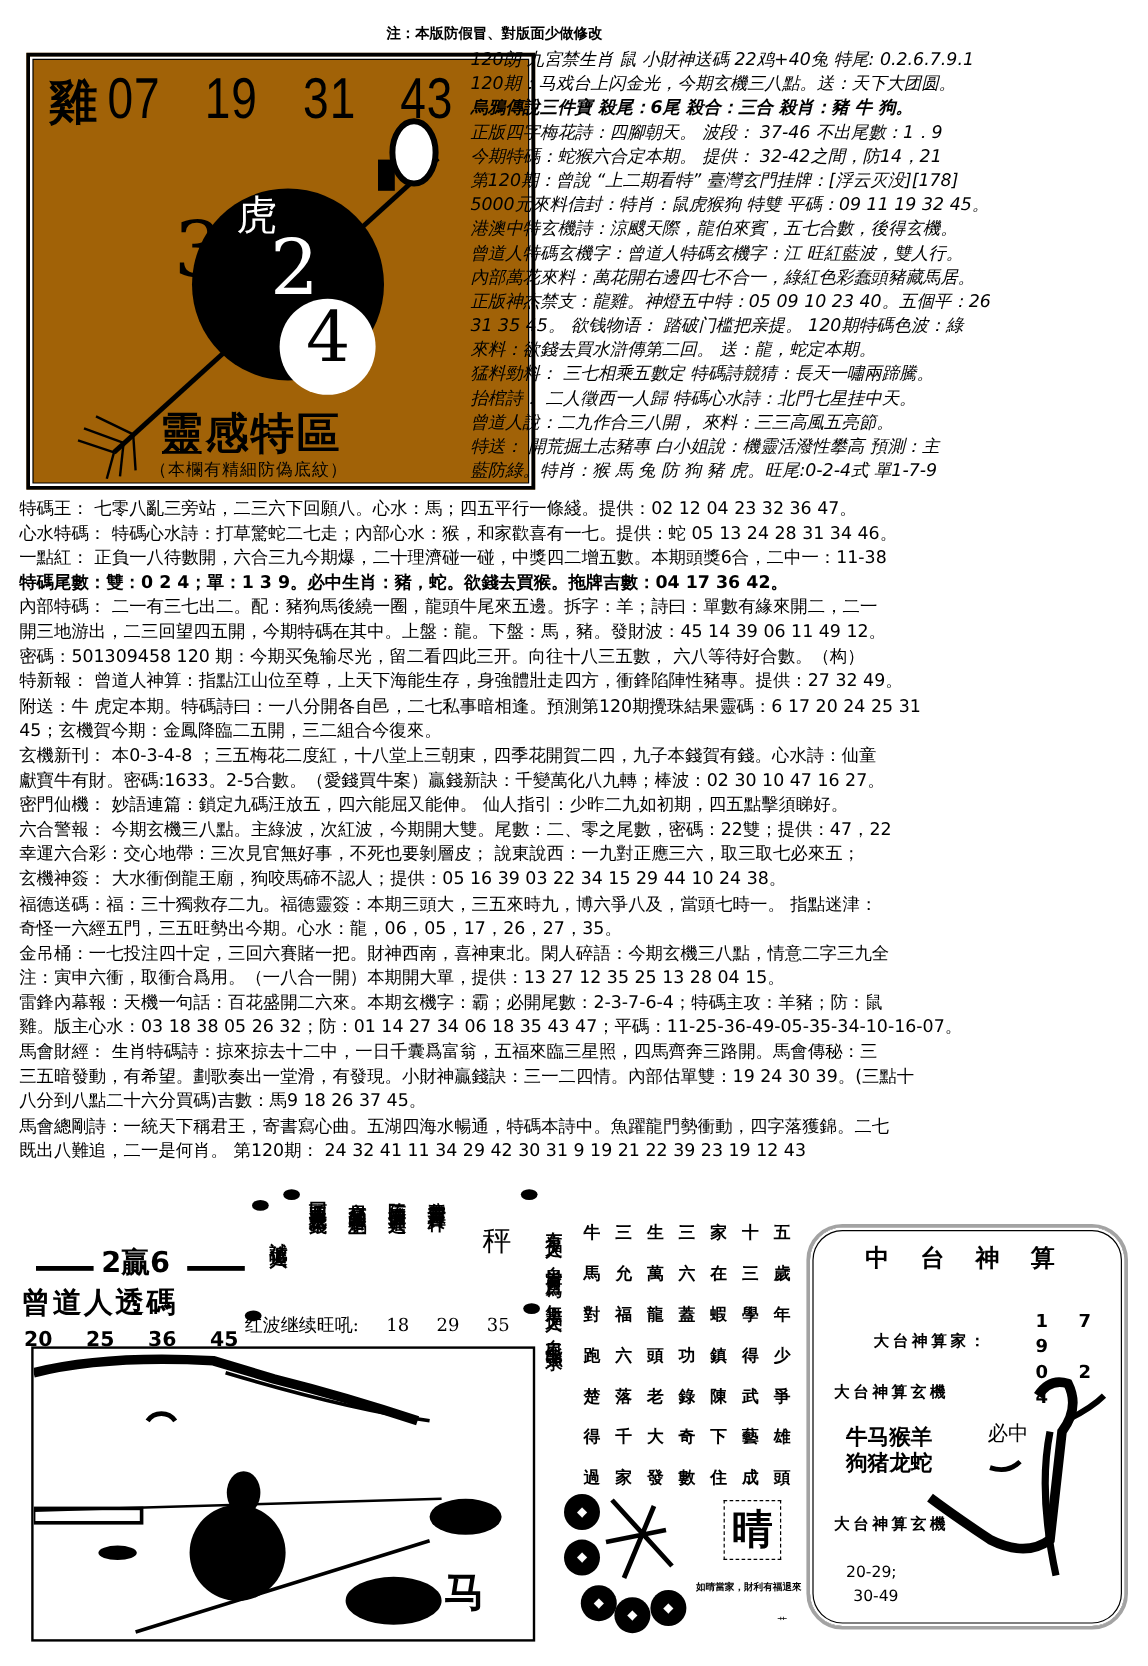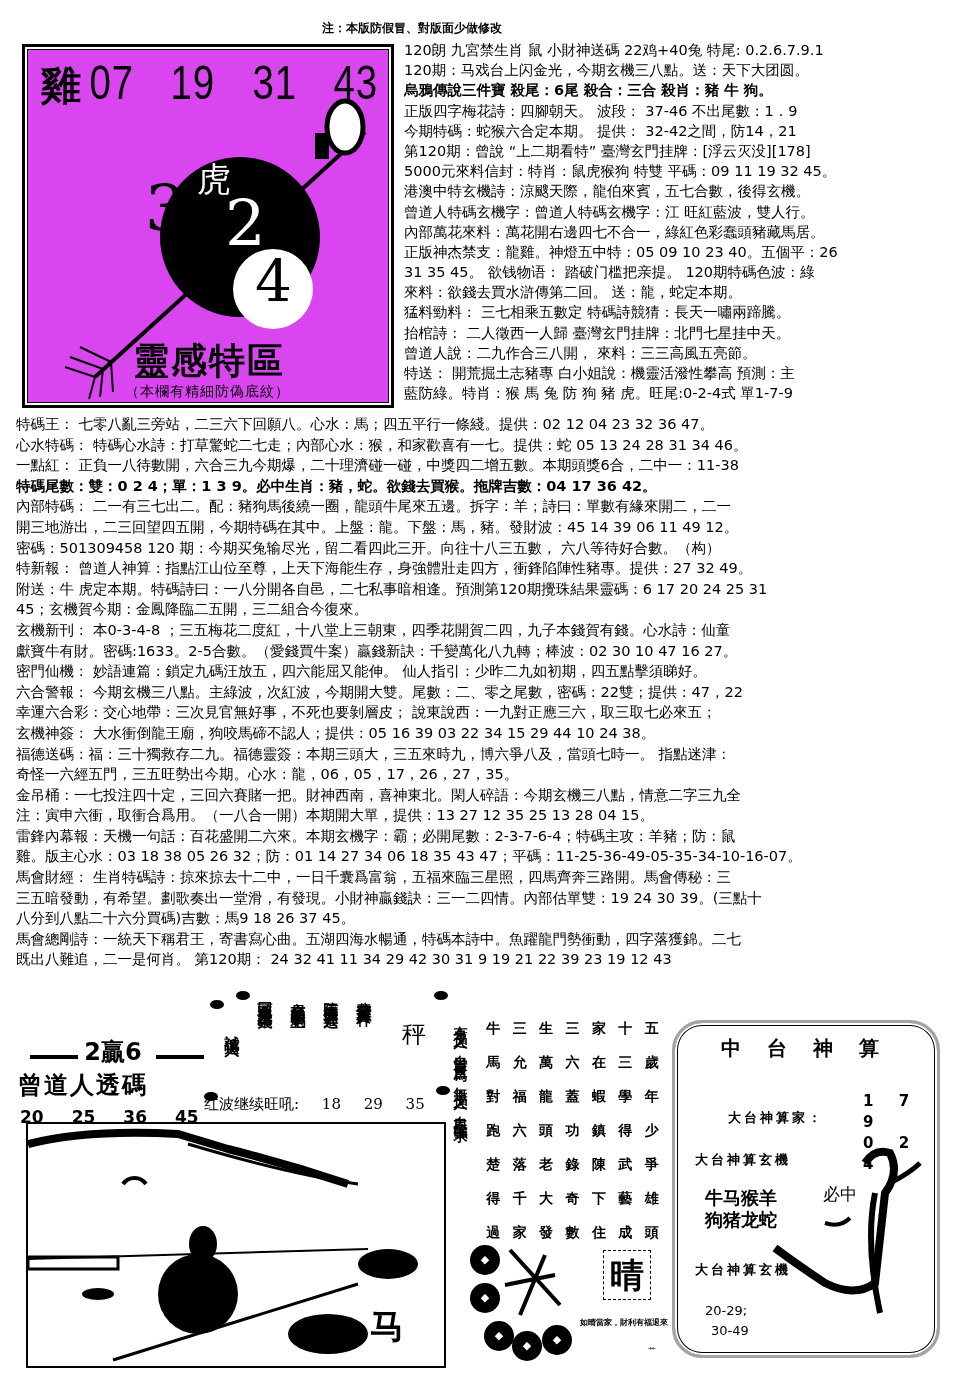--- a/index.html
+++ b/index.html
@@ -6,40 +6,40 @@
   body {
     width: 957px; height: 1388px; position: relative; overflow: hidden;
     font-family: "DejaVu Sans", "Liberation Sans", sans-serif;
     color: #000;
   }
   .notice {
     position: absolute; left: 322px; top: 20px; font-size: 12px; font-weight: bold; letter-spacing: 0px;
   }
   
   .emblem {
-    position: absolute; left: 22px; top: 44px; width: 372px; height: 364px;
+    position: absolute; left: 22px; top: 44px; width: 424px; height: 364px;
     border: 3px solid #000; box-shadow: inset 0 0 0 2px #fff, inset 0 0 0 3px #000;
-    box-sizing: border-box; background: #d946ef;
+    box-sizing: border-box; background: #a16207;
   }
   .emblem .nums {
     position: absolute; left: 16px; top: 10px; font-family: "Liberation Sans", sans-serif;
     font-size: 48px; line-height: 52px; letter-spacing: 1px; white-space: nowrap;
   }
   .emblem .nums .zod { font-weight: bold; font-size: 40px; margin-right: 2px; }
   .emblem .nums .n { margin-right: 26px; font-weight: normal; transform: scaleX(0.8); display: inline-block; }
   .emblem svg { position: absolute; left: 0; top: 0; }
   .emblem .title-big {
     position: absolute; left: 108px; top: 338px; font-size: 36px; font-weight: bold; letter-spacing: 2px;
     top: 290px;
   }
   .emblem .sub {
     position: absolute; left: 100px; top: 336px; font-size: 14px; letter-spacing: 1px;
   }
   
-  .rcol { position: absolute; left: 404px; top: 40px; width: 553px; }
+  .rcol { position: absolute; left: 392px; top: 40px; width: 553px; font-style: italic; }
   .line {
     height: 20.2px; line-height: 20.2px; font-size: 14.5px; white-space: nowrap; overflow: hidden;
   }
   .b { font-weight: bold; }
   .full { position: absolute; left: 16px; top: 414px; width: 930px; }
   .full .line { font-size: 14.5px; height: 20.6px; line-height: 20.6px; }
 
   
   .promo-left { position: absolute; left: 18px; top: 1025px; width: 190px; height: 85px; margin-top: 12px; }
   .promo-left .banner {
@@ -135,21 +135,21 @@
     <div class="line">今期特碼：蛇猴六合定本期。    提供： 32-42之間，防14，21</div>
     <div class="line">第120期：曾說 “上二期看特” 臺灣玄門挂牌：[浮云灭没][178]</div>
     <div class="line">5000元來料信封：特肖：鼠虎猴狗 特雙 平碼：09 11 19 32 45。</div>
     <div class="line">港澳中特玄機詩：涼颼天際，龍伯來賓，五七合數，後得玄機。</div>
     <div class="line">曾道人特碼玄機字：曾道人特碼玄機字：江 旺紅藍波，雙人行。</div>
     <div class="line">內部萬花來料：萬花開右邊四七不合一，綠紅色彩蠢頭豬藏馬居。</div>
     <div class="line">正版神杰禁支：龍雞。神燈五中特：05 09 10 23 40。五個平：26</div>
     <div class="line">31 35 45。 欲钱物语：  踏破门槛把亲提。 120期特碼色波：綠</div>
     <div class="line">來料：欲錢去買水滸傳第二回。          送：龍，蛇定本期。</div>
     <div class="line">猛料勁料：  三七相乘五數定    特碼詩競猜：長天一嘯兩蹄騰。</div>
-    <div class="line">抬棺詩：  二人徵西一人歸    臺灣玄門挂牌：北門七星挂中天。</div>
+    <div class="line">抬棺詩：  二人徵西一人歸    特碼心水詩：北門七星挂中天。</div>
     <div class="line">曾道人說：二九作合三八開，          來料：三三高風五亮節。</div>
     <div class="line">特送：  開荒掘土志豬專   白小姐說：機靈活潑性攀高 預測：主</div>
     <div class="line">藍防綠。特肖：猴 馬 兔 防 狗 豬 虎。旺尾:0-2-4式 單1-7-9</div>
   </div>
 
 <div class="full" id="full">
     <div class="line">特碼王：  七零八亂三旁站，二三六下回願八。心水：馬；四五平行一條綫。提供：02 12 04 23 32 36 47。</div>
     <div class="line">心水特碼：   特碼心水詩：打草驚蛇二七走；內部心水：猴，和家歡喜有一七。提供：蛇 05 13 24 28 31 34 46。</div>
     <div class="line">一點紅：  正負一八待數開，六合三九今期爆，二十理濟碰一碰，中獎四二增五數。本期頭獎6合，二中一：11-38</div>
     <div class="line b">特碼尾數：雙：0 2 4；單：1 3 9。必中生肖：豬，蛇。欲錢去買猴。拖牌吉數：04 17 36 42。</div>

